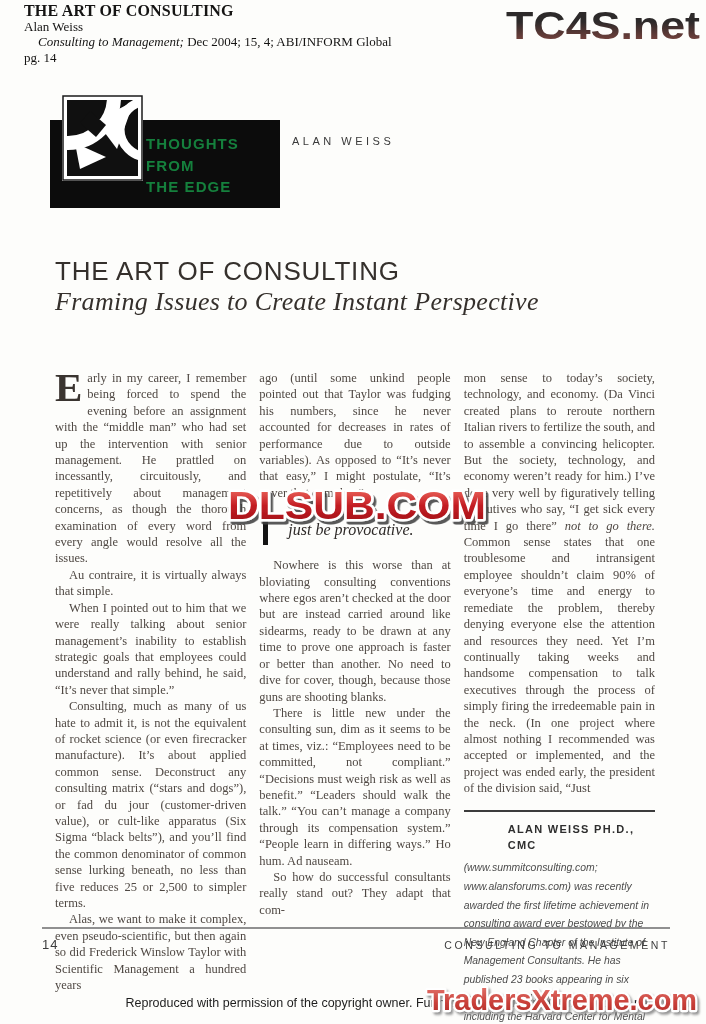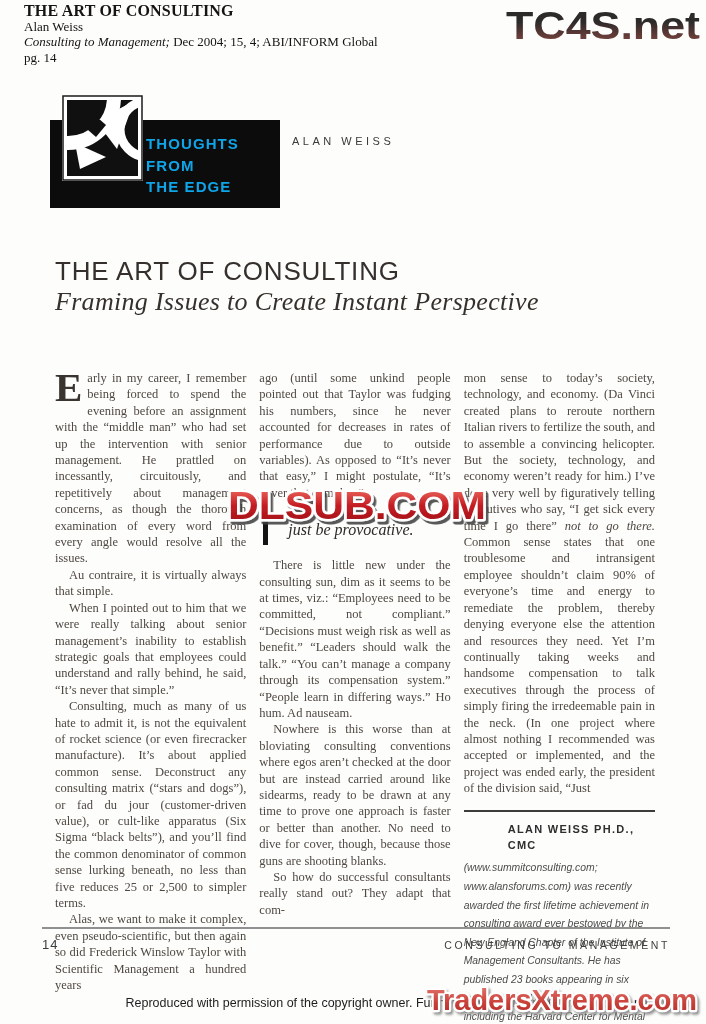--- a/index.html
+++ b/index.html
@@ -7,34 +7,34 @@
   .page {
     position:relative; width:706px; height:1024px; margin:0 auto;
     background:#fdfdfb; overflow:hidden;
     font-family:"Liberation Serif", serif; color:#4f4843;
   }
 
   
   .scan-header { position:absolute; left:24px; top:3px; color:#151413; line-height:15.5px; }
   .scan-header .t { font-size:16px; font-weight:bold; letter-spacing:0.2px; }
   .scan-header .m { font-size:13px; }
-  .scan-header .it { font-style:italic; }
+  .scan-header .it { font-style:italic;margin-left:14px; }
 
   
   .wm { position:absolute; z-index:40; pointer-events:none; }
   .wm-tc4s { left:500px; top:0px; }
   .wm-dlsub { left:220px; top:479px; }
   .wm-traders { left:420px; top:976px; }
 
   
   .masthead { position:absolute; left:50px; top:95px; width:430px; height:118px; }
   .black-box { position:absolute; left:0; top:25px; width:230px; height:88px; background:#0c0c0c; }
   .logo-square { position:absolute; left:12px; top:0; width:81px; height:86px; z-index:2; }
   .logo-lines { position:absolute; left:96px; top:13px; font-family:"Liberation Sans", sans-serif;
-    font-weight:bold; font-size:15px; line-height:21.5px; letter-spacing:1.1px; color:#0ea5e9; }
+    font-weight:bold; font-size:15px; line-height:21.5px; letter-spacing:1.1px; color:#15803d; }
   .masthead-byline { position:absolute; left:242px; top:40px; font-family:"Liberation Sans", sans-serif;
     font-size:11px; letter-spacing:3.5px; color:#3a3a3a; }
 
   
   .title-block { position:absolute; left:55px; top:256px; width:600px; color:#35302c; }
   .article-title { font-family:"Liberation Sans", sans-serif; font-weight:normal;
     font-size:26px; letter-spacing:0.8px; }
   .article-subtitle { font-family:"Liberation Serif", serif; font-style:italic;
     font-size:26px; letter-spacing:0.3px; }
 
@@ -126,22 +126,22 @@
       <p>Au contraire, it is virtually always that simple.</p>
       <p>When I pointed out to him that we were really talking about senior management’s inability to establish strategic goals that employees could understand and rally behind, he said, “It’s never that simple.”</p>
       <p>Consulting, much as many of us hate to admit it, is not the equivalent of rocket science (or even firecracker manufacture). It’s about applied common sense. Deconstruct any consulting matrix (“stars and dogs”), or fad du jour (customer-driven value), or cult-like apparatus (Six Sigma “black belts”), and you’ll find the common denominator of common sense lurking beneath, no less than five reduces 25 or 2,500 to simpler terms.</p>
       <p>Alas, we want to make it complex, even pseudo-scientific, but then again so did Frederick Winslow Taylor with Scientific Management a hundred years</p>
     </div>
     <div class="col">
       <p class="flush">ago (until some unkind people pointed out that Taylor was fudging his numbers, since he never accounted for decreases in rates of performance due to outside variables). As opposed to “It’s never that easy,” I might postulate, “It’s never that complex.”</p>
       <div class="pull-quote">
         <div>just be provocative.</div>
       </div>
+      <p>Nowhere is this worse than at bloviating consulting conventions where egos aren’t checked at the door but are instead carried around like sidearms, ready to be drawn at any time to prove one approach is faster or better than another. No need to dive for cover, though, because those guns are shooting blanks.</p>
       <p>There is little new under the consulting sun, dim as it seems to be at times, viz.: “Employees need to be committed, not compliant.” “Decisions must weigh risk as well as benefit.” “Leaders should walk the talk.” “You can’t manage a company through its compensation system.” “People learn in differing ways.” Ho hum. Ad nauseam.</p>
-      <p>Nowhere is this worse than at bloviating consulting conventions where egos aren’t checked at the door but are instead carried around like sidearms, ready to be drawn at any time to prove one approach is faster or better than another. No need to dive for cover, though, because those guns are shooting blanks.</p>
       <p>So how do successful consultants really stand out? They adapt that com-</p>
     </div>
     <div class="col">
       <p class="flush"><span>mon sense to today’s society, technology, and economy. (Da Vinci created plans to reroute northern Italian rivers to fertilize the south, and to assemble a convincing helicopter. But the society, technology, and economy weren’t ready for him.) I’ve done very well by figuratively telling executives who say, “I get sick every time I go there”</span><em> not to go there. </em><span>Common sense states that one troublesome and intransigent employee shouldn’t claim 90% of everyone’s time and energy to remediate the problem, thereby denying everyone else the attention and resources they need. Yet I’m continually taking weeks and handsome compensation to talk executives through the process of simply firing the irredeemable pain in the neck. (In one project where almost nothing I recommended was accepted or implemented, and the project was ended early, the president of the division said, “Just</span></p>
       <div class="bio">
         <div class="bio-name">ALAN WEISS PH.D., CMC</div>
         <div class="bio-text">(www.summitconsulting.com; www.alansforums.com) was recently awarded the first lifetime achievement in consulting award ever bestowed by the New England Chapter of the Institute of Management Consultants. He has published 23 books appearing in six languages and is on several boards, including the Harvard Center for Mental Health and the Media.</div>
       </div>
     </div>
   </div>

